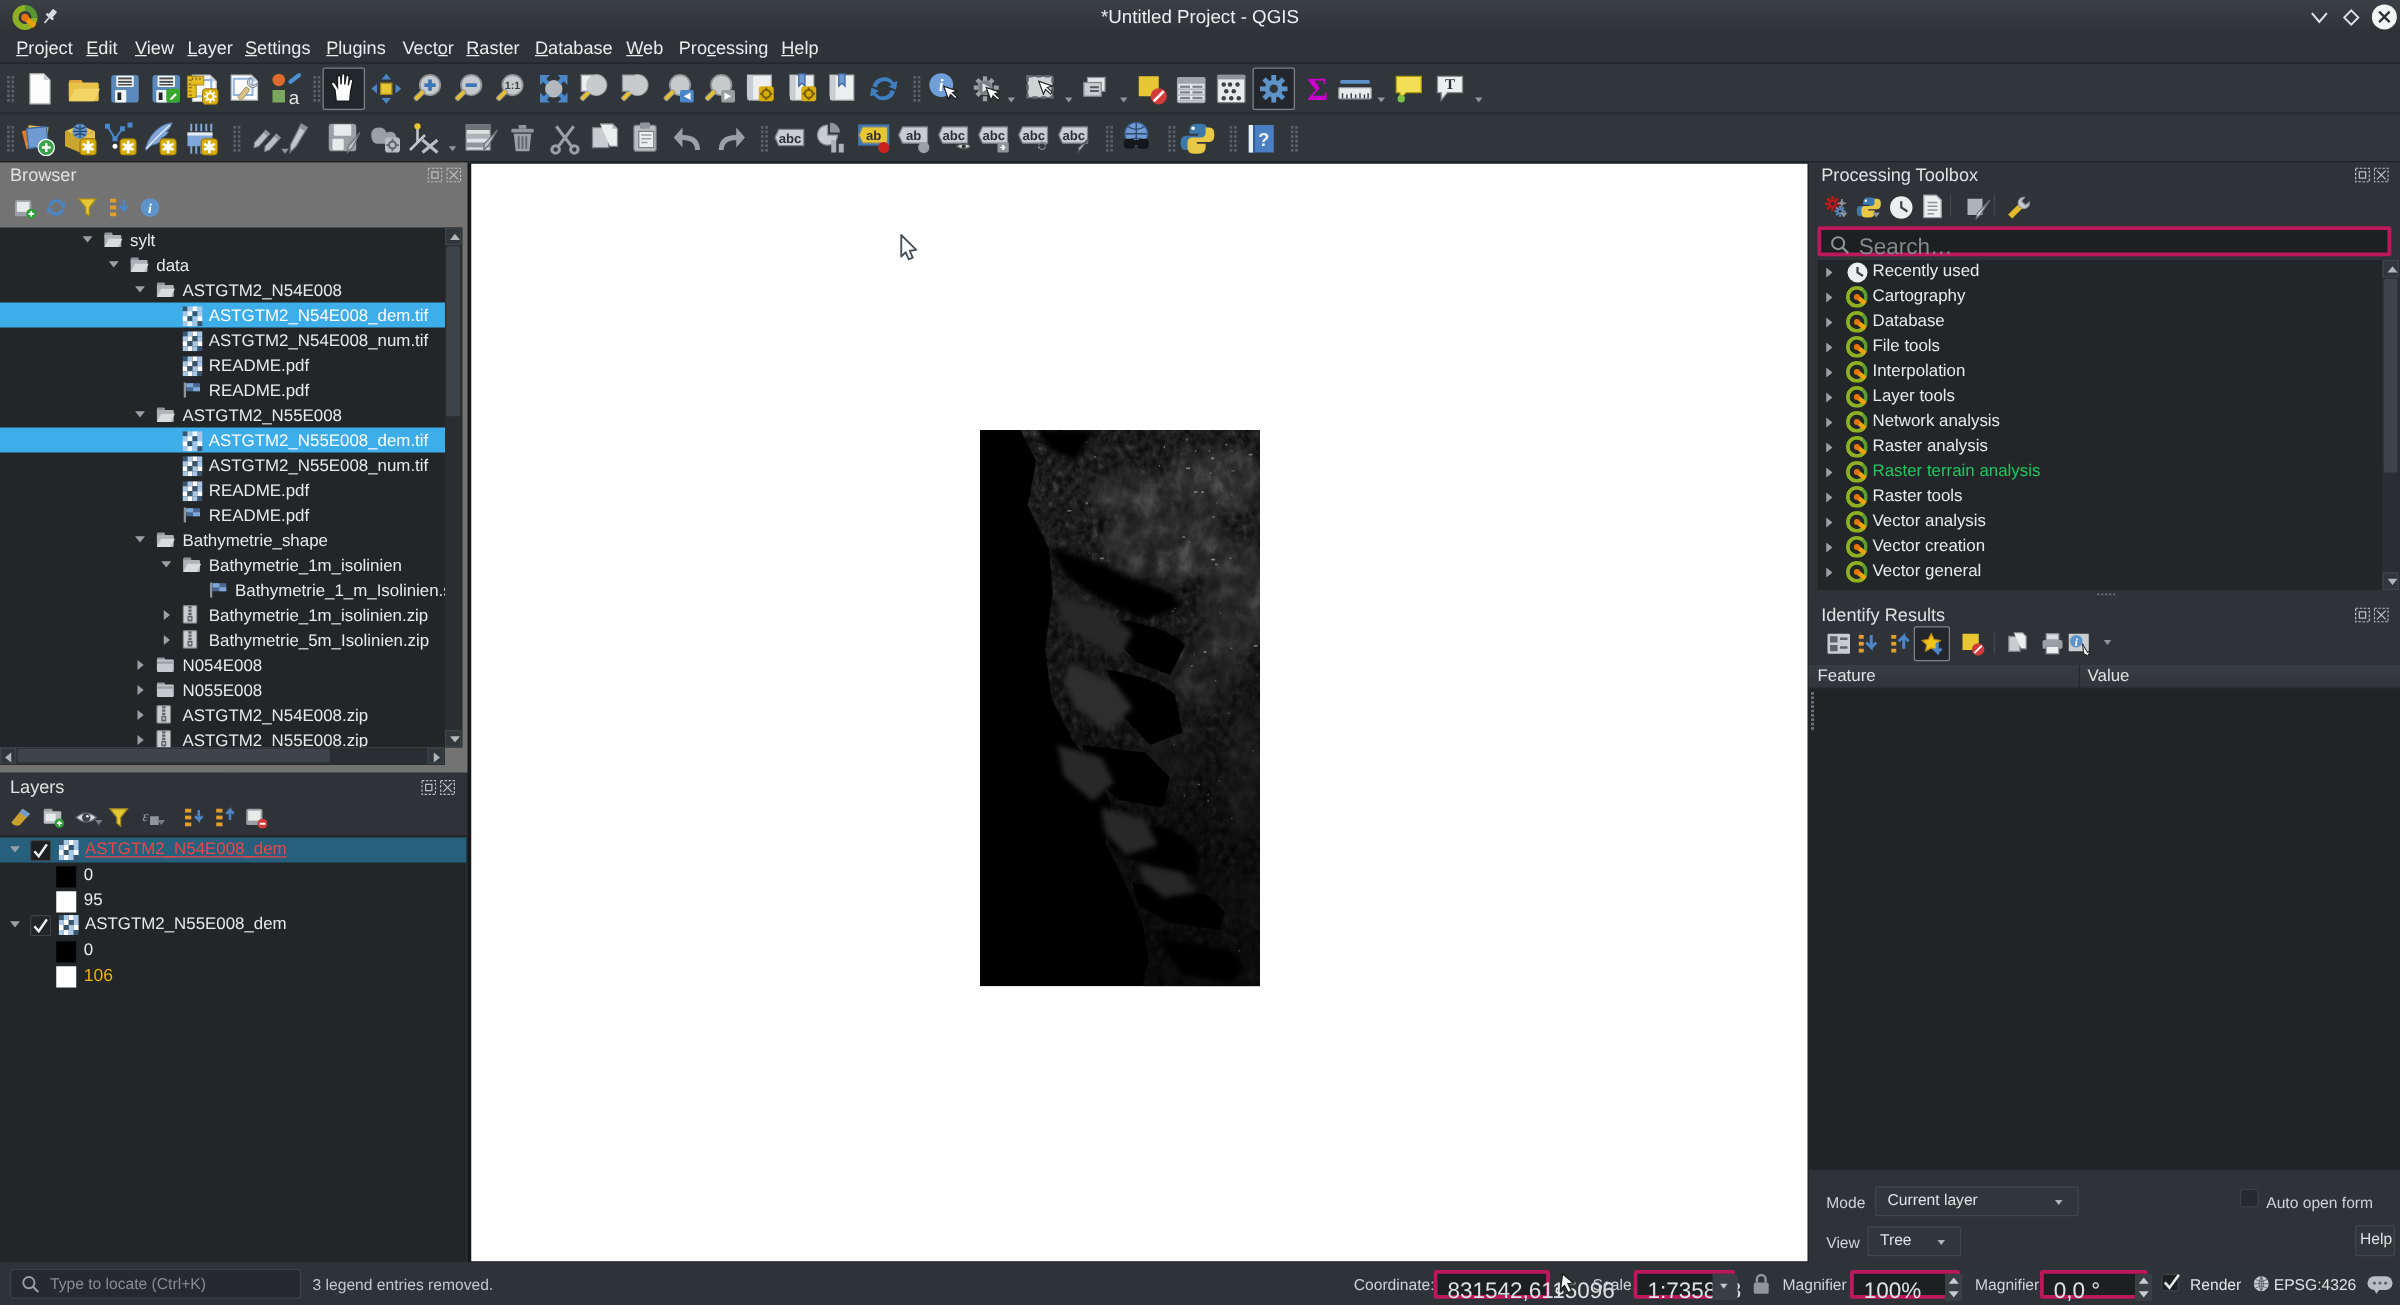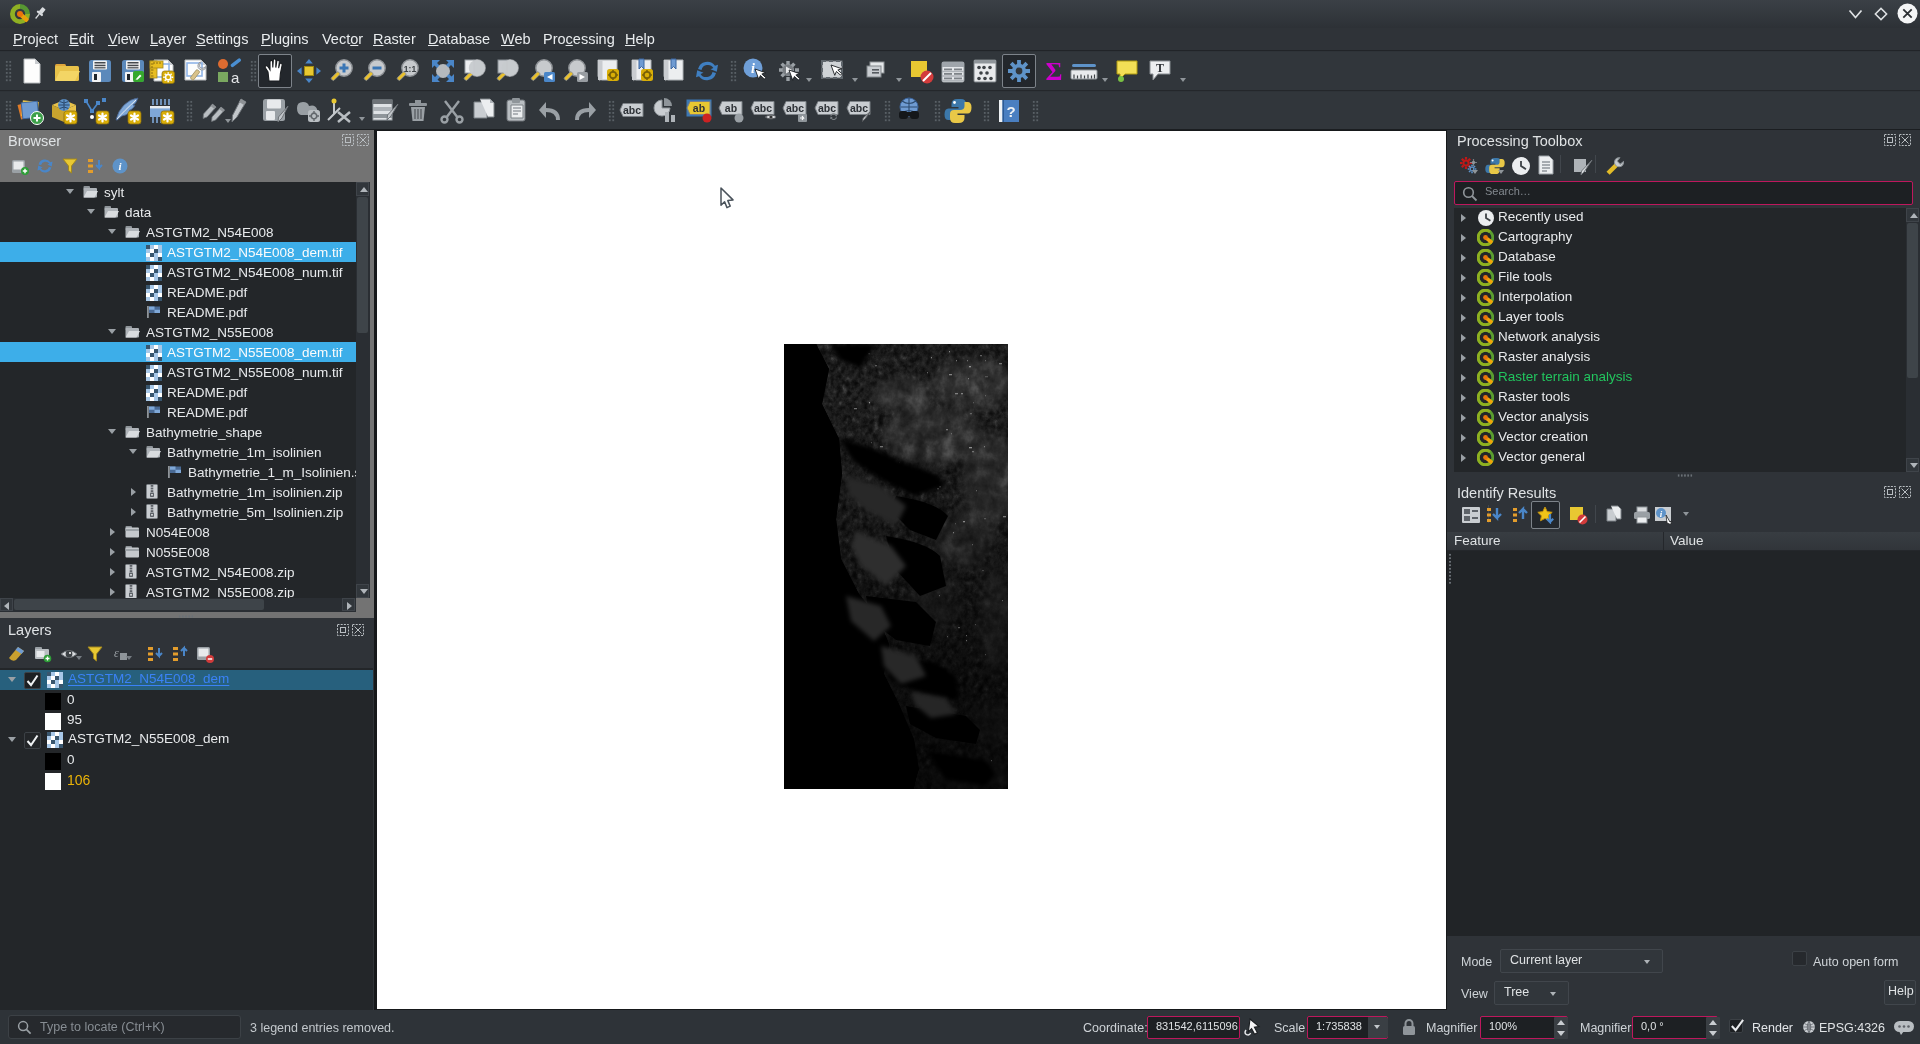--- a/index.html
+++ b/index.html
@@ -5,21 +5,21 @@
 html,body{width:1920px;height:1044px;overflow:hidden;background:#2e3338;
  font-family:"Liberation Sans",sans-serif;-webkit-font-smoothing:antialiased}
 .abs{position:absolute}
 .menuitem{position:absolute;top:3px;color:#e9ecee;font-size:14.5px;white-space:pre}
 .ticon{position:absolute}
 .handle1{position:absolute;width:7px;height:22px;background-image:radial-gradient(circle,#596066 1.2px,transparent 1.4px);background-size:3.5px 3.7px}
 .selbox{position:absolute;border:1px solid #7d838a;background:#23272c;border-radius:2px}
 .dockttl{color:#dfe2e4;font-size:14.5px;position:absolute}
 .trow{position:absolute;white-space:pre;color:#e8eaec;font-size:13.5px;line-height:20px;height:20px}
 .lbl{position:absolute;color:#ced3d7;font-size:12.5px;white-space:pre}
-.input{position:absolute;background:#1d2023;border:1px solid #be185d;border-radius:2px;color:#dfe2e4;font-size:11px}
+.input{position:absolute;background:#1d2023;border:3px solid #be185d;border-radius:2px;color:#dfe2e4;font-size:18px}
 .combo{position:absolute;background:#31363b;border:1px solid #41464c;border-radius:2px;color:#dfe2e4;font-size:12.5px}
 .arrR{position:absolute;width:0;height:0;border-top:4.5px solid transparent;border-bottom:4.5px solid transparent;border-left:5.5px solid #9aa0a5}
 .arrD{position:absolute;width:0;height:0;border-left:4.8px solid transparent;border-right:4.8px solid transparent;border-top:5.8px solid #9aa0a5}
 .ddarr{position:absolute;width:0;height:0;border-left:3.8px solid transparent;border-right:3.8px solid transparent;border-top:4.6px solid #8f959a}
 </style></head><body>
 <div class="abs" style="left:0;top:0;width:1920px;height:28px;background:linear-gradient(#3b4046,#2d3136);color:#eceff1;font-size:15px">
  <svg class="abs" style="left:9px;top:3px" width="22" height="22" viewBox="0 0 22 22">
   <path d="M11 1 A10 10 0 1 0 21 11 L16.2 11 A5.2 5.2 0 1 1 11 5.8 Z" fill="#8fb023"></path>
   <path d="M11 1 A10 10 0 0 1 21 11 L16.2 11 A5.2 5.2 0 0 0 11 5.8 Z" fill="#579632"></path>
   <g transform="rotate(42 11 11)">
@@ -28,20 +28,21 @@
   <circle cx="11" cy="11" r="3" fill="#e8730b"></circle>
  </svg>
 
  <svg class="abs" style="left:33px;top:6px" width="14" height="15" viewBox="0 0 14 15">
   <g fill="#d8dbde" transform="rotate(40 7 7)">
    <rect x="5" y="0.8" width="4.2" height="5.8" rx="0.6"></rect>
    <rect x="3.4" y="6.2" width="7.4" height="2.2" rx="1.1"></rect>
    <rect x="6.5" y="8.4" width="1.3" height="5.6"></rect>
   </g>
  </svg>
+ <div class="abs" style="left:0;width:1920px;text-align:center;top:5px">*Untitled Project - QGIS</div>
  <svg class="abs" style="left:1848px;top:9px" width="15" height="11" viewBox="0 0 15 11">
       <path d="M1.5 1.5 L7.5 8.5 L13.5 1.5" stroke="#dfe2e4" stroke-width="1.7" fill="none"></path>
     </svg>
  <svg class="abs" style="left:1873px;top:6px" width="16" height="16" viewBox="0 0 16 16">
       <rect x="4" y="4" width="8" height="8" transform="rotate(45 8 8)" fill="none" stroke="#dfe2e4" stroke-width="1.5"></rect>
     </svg>
  <svg class="abs" style="left:1897px;top:3px" width="21" height="21" viewBox="0 0 21 21">
       <circle cx="10.5" cy="10.5" r="10" fill="#f4f5f6"></circle>
       <path d="M6.3 6.3 L14.7 14.7 M14.7 6.3 L6.3 14.7" stroke="#2b2f33" stroke-width="1.8"></path>
     </svg>
@@ -893,21 +894,21 @@
           <rect x="12" y="4" width="4" height="4" fill="#a8c8e8"></rect>
           <rect x="0" y="8" width="4" height="4" fill="#ffffff"></rect>
           <rect x="4" y="8" width="4" height="4" fill="#39566e"></rect>
           <rect x="8" y="8" width="4" height="4" fill="#a8c8e8"></rect>
           <rect x="12" y="8" width="4" height="4" fill="#ffffff"></rect>
           <rect x="0" y="12" width="4" height="4" fill="#a8c8e8"></rect>
           <rect x="4" y="12" width="4" height="4" fill="#ffffff"></rect>
           <rect x="8" y="12" width="4" height="4" fill="#a8c8e8"></rect>
           <rect x="12" y="12" width="4" height="4" fill="#39566e"></rect>
         </svg></div>
-      <div class="abs" style="left:68px;top:3px;color:#3b82f6;font-size:13.5px;text-decoration:underline;text-underline-offset:2px">ASTGTM2_N54E008_dem</div>
+      <div class="abs" style="left:68px;top:3px;color:#ef4444;font-size:13.5px;text-decoration:underline;text-underline-offset:2px">ASTGTM2_N54E008_dem</div>
       <div class="abs" style="left:45px;top:25px;width:16px;height:17px;background:#000"></div>
       <div class="abs" style="left:67px;top:24px;color:#e8eaec;font-size:13.5px">0</div>
       <div class="abs" style="left:45px;top:45px;width:16px;height:17px;background:#fff"></div>
       <div class="abs" style="left:67px;top:44px;color:#e8eaec;font-size:13.5px">95</div>
       <div class="arrD" style="left:8px;top:69px"></div>
       <div class="abs" style="left:24px;top:64px"><svg width="17" height="17" viewBox="0 0 17 17">
           <rect x="0.5" y="0.5" width="16" height="16" rx="1.5" fill="none" stroke="#3c4146"></rect>
           <path d="M3.5 9 L7 13 L13.5 3.5" stroke="#eef1f3" stroke-width="2" fill="none"></path>
         </svg></div>
       <div class="abs" style="left:47px;top:64px"><svg width="16" height="16" viewBox="0 0 16 16">

